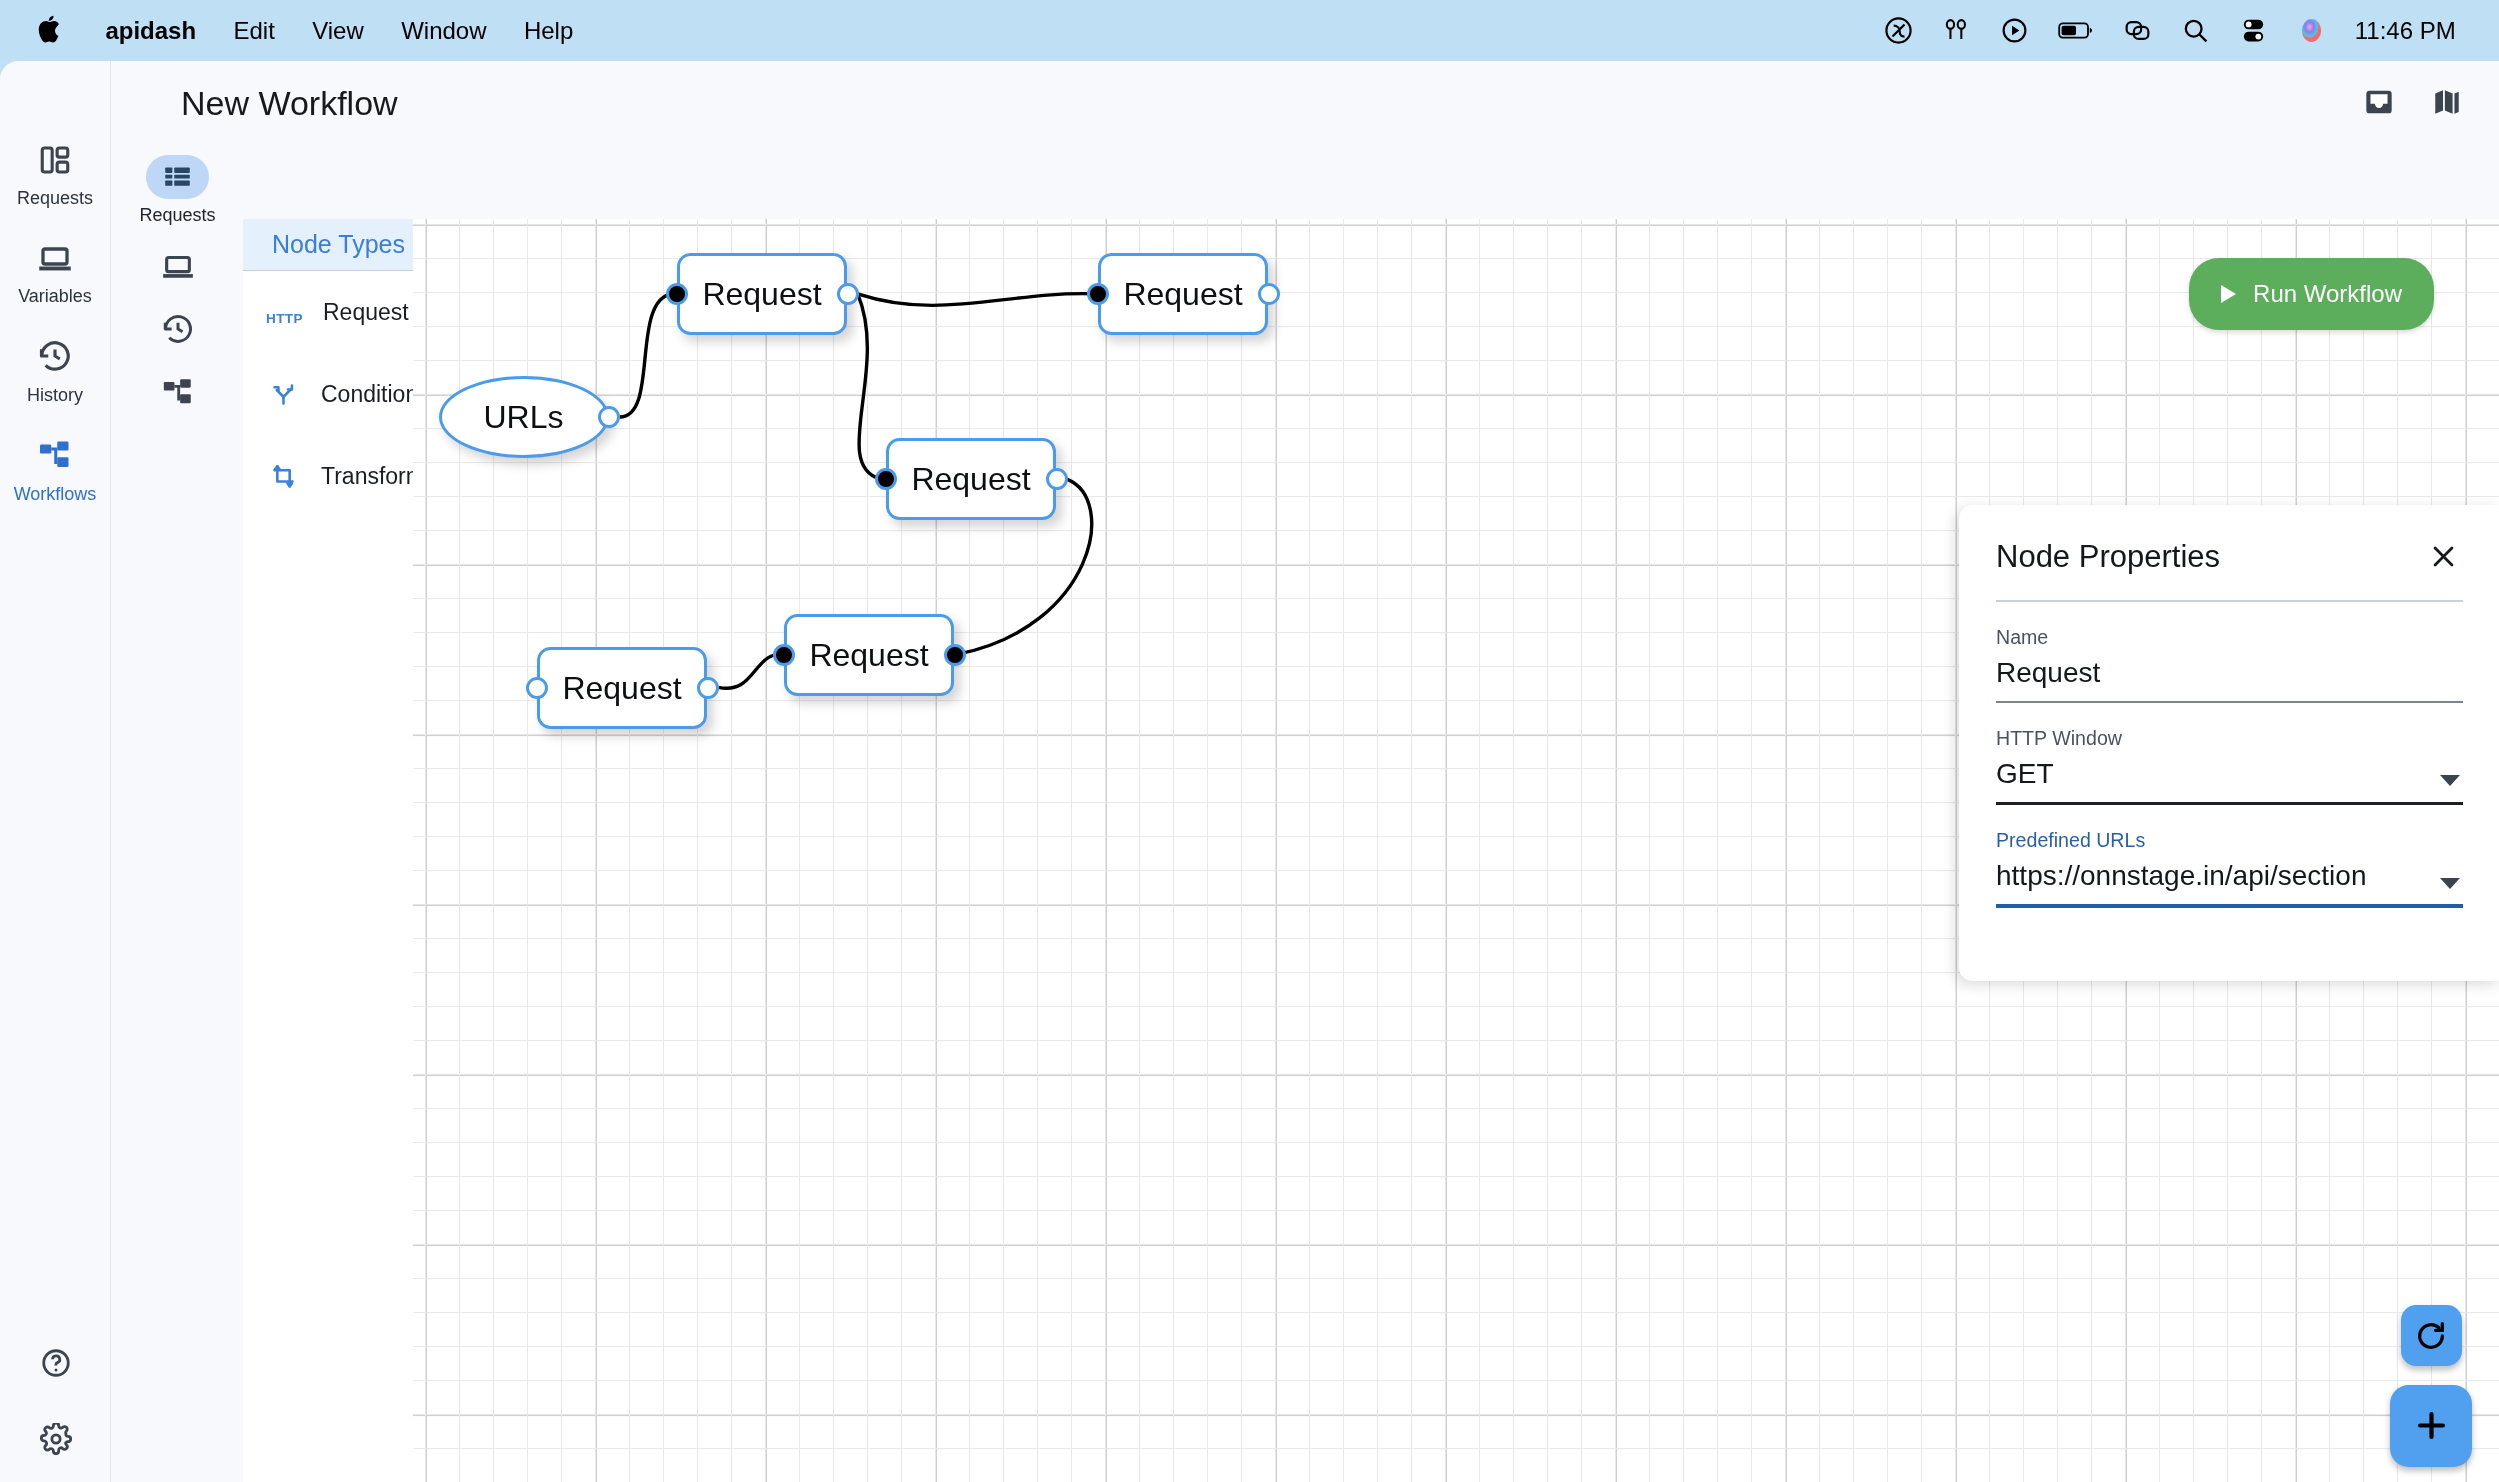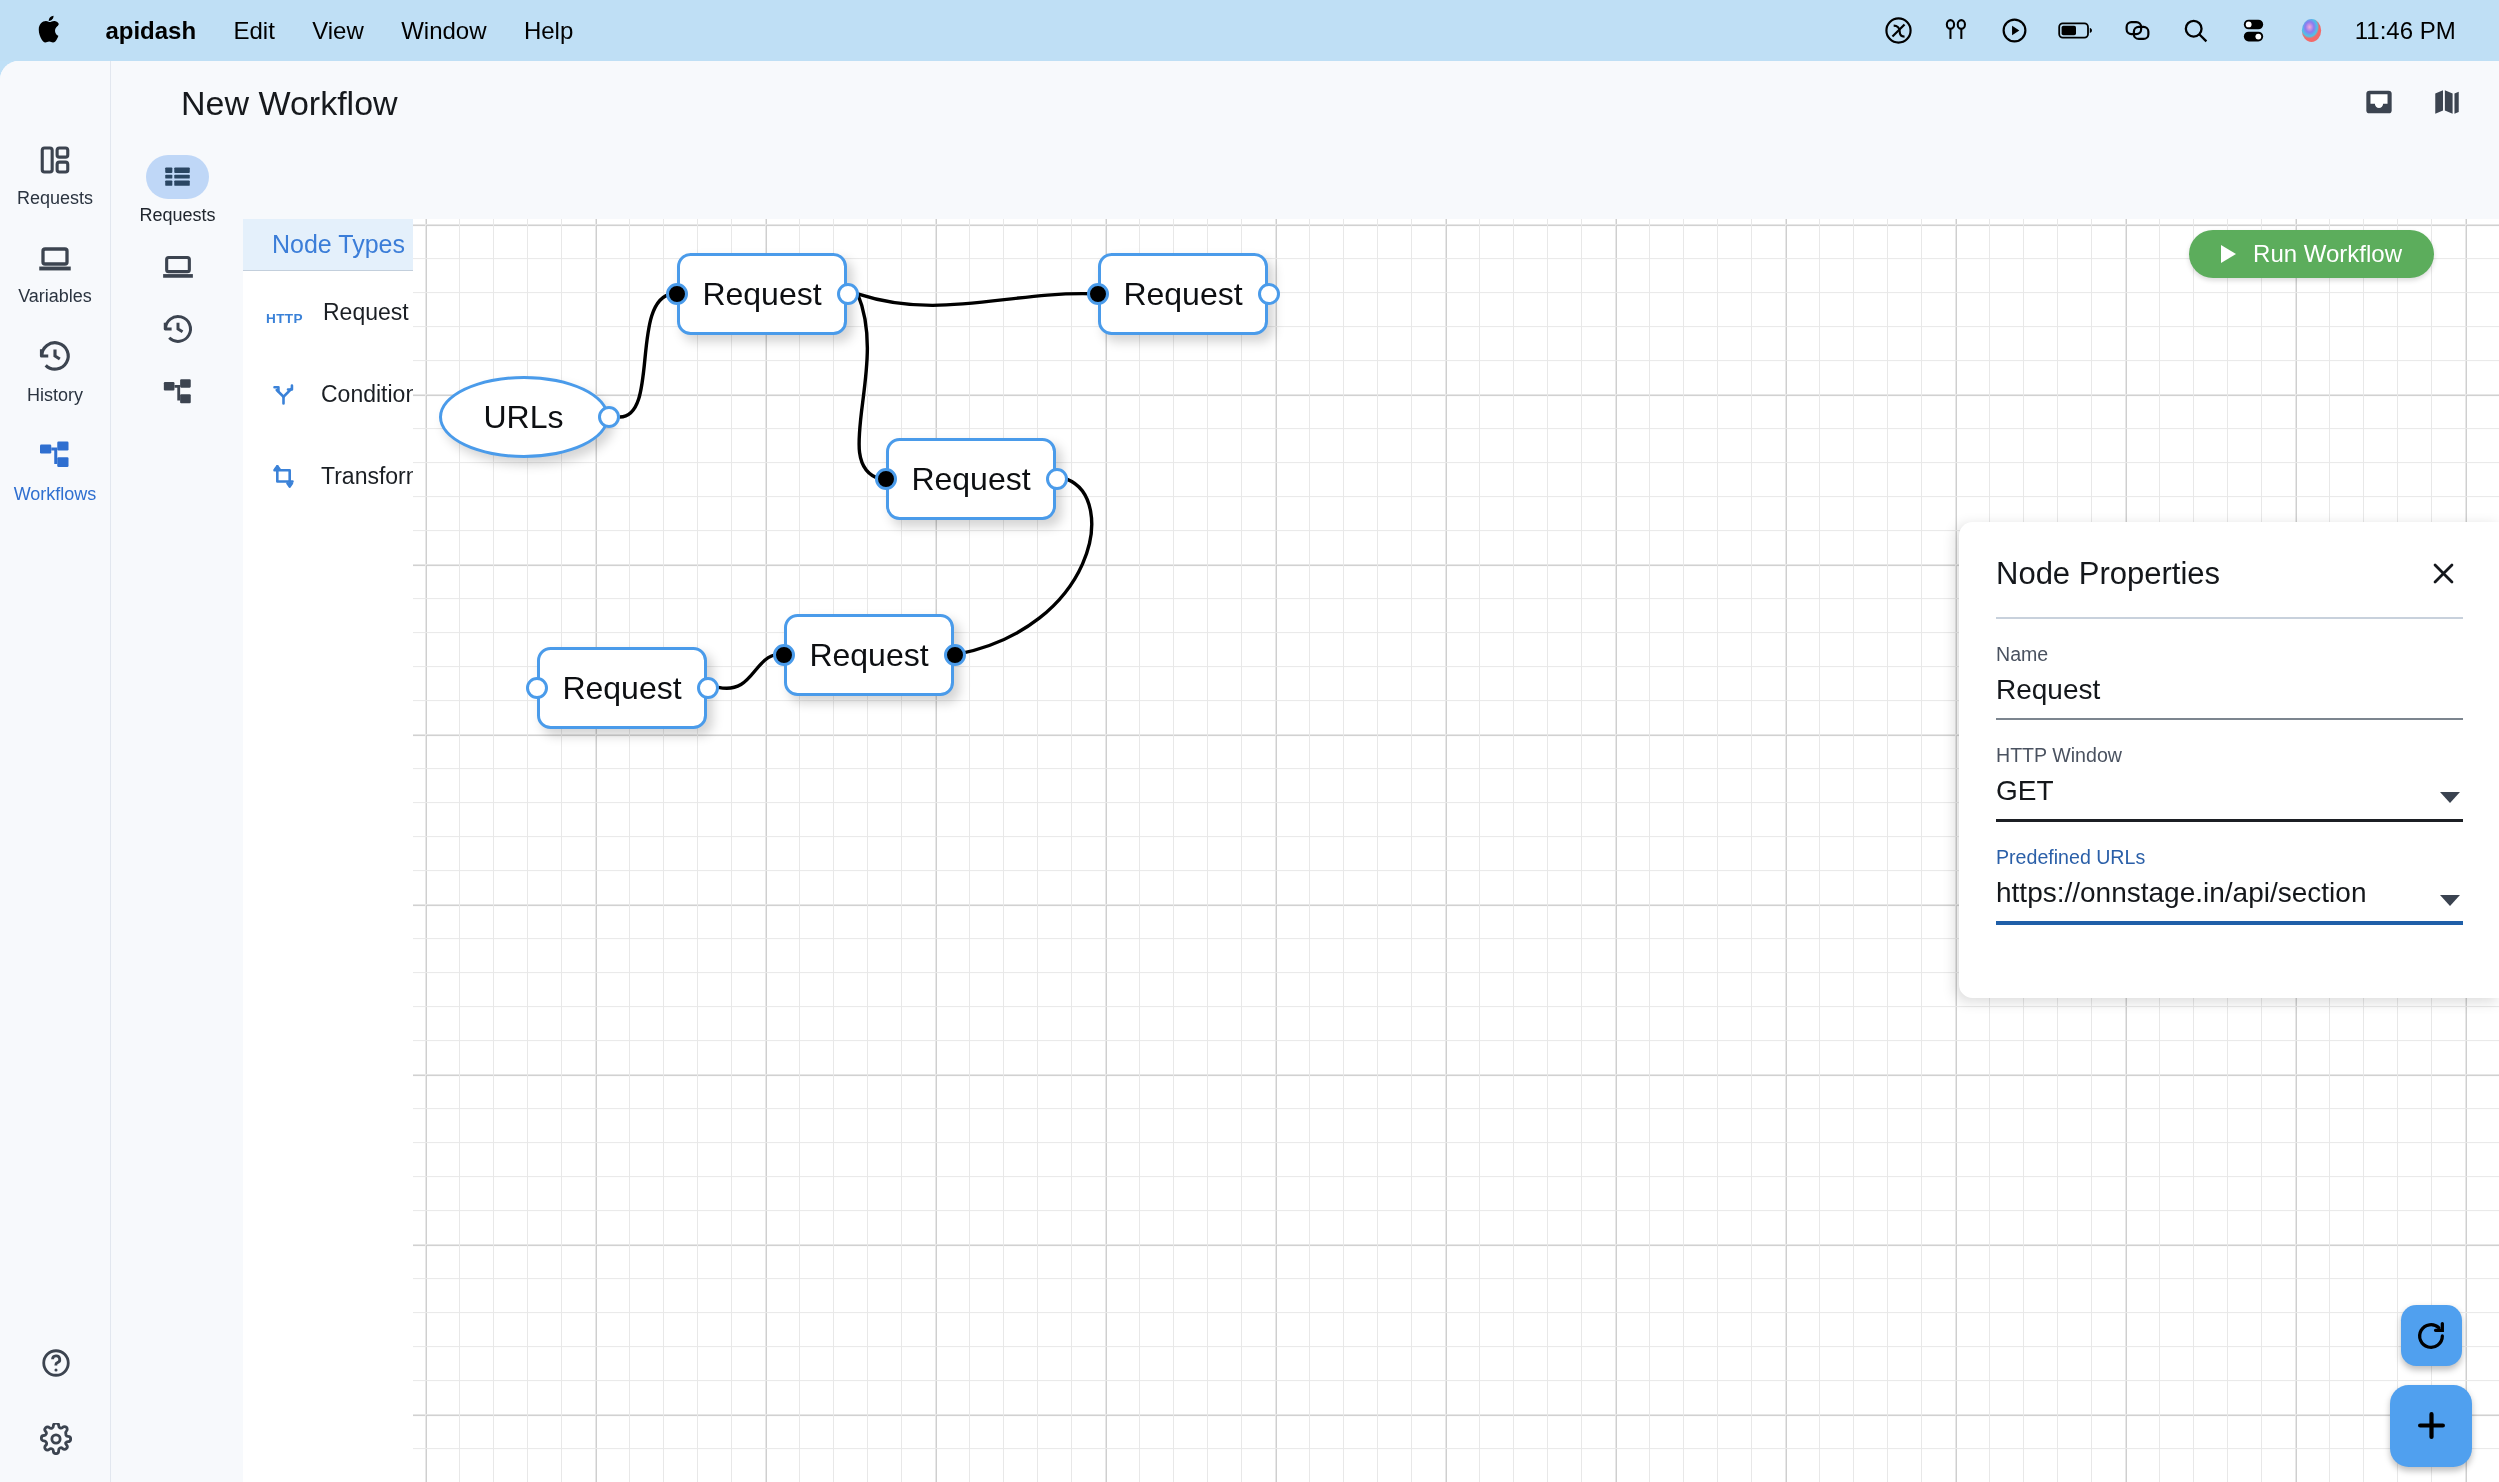--- a/index.html
+++ b/index.html
@@ -166,22 +166,22 @@
     border-radius: 50%; background: #fff;
     border: 3.4px solid #4a9bea;
     top: 50%; transform: translateY(-50%);
   }
   .port.in  { left: -14.5px; }
   .port.out { right: -14.5px; }
   .port.filled { background: #000; border-color: #4a9bea; }
 
   
   .run-btn {
-    position: absolute; top: 11px; right: 65px;
-    height: 48px; padding: 12px 32px;
+    position: absolute; top: 39px; right: 65px;
+    height: 72px; padding: 12px 32px;
     background: #5cad5c; border-radius: 30px;
     display: flex; align-items: center; gap: 17px;
     color: #fff; font-size: 24px; cursor: pointer;
     box-shadow: 0 2.6px 5.1px rgba(0,0,0,0.15);
   }
   .play-tri {
     width: 0; height: 0;
     border-left: 15.3px solid #fff;
     border-top: 9.4px solid transparent;
     border-bottom: 9.4px solid transparent;
@@ -196,21 +196,21 @@
   .fab {
     background: #50a0ef; border-radius: 15.3px;
     display: flex; align-items: center; justify-content: center;
     box-shadow: 0 3.4px 6.8px rgba(0,0,0,0.25); cursor: pointer;
   }
   .fab.small { width: 61px; height: 61px; }
   .fab.large { width: 82px; height: 82px; border-radius: 18.7px; }
 
   
   .props {
-    position: absolute; right: 0px; top: 461px;
+    position: absolute; right: 0px; top: 444px;
     width: 541px; height: 476px;
     background: #ffffff;
     border-radius: 13.6px 0 0 13.6px;
     box-shadow: -3.4px 3.4px 13.6px rgba(0,0,0,0.14);
     padding: 32px 37px;
     z-index: 5;
   }
   .props-head { display: flex; align-items: center; }
   .props-title { font-size: 31px; color: #14171b; }
   .props-close {

